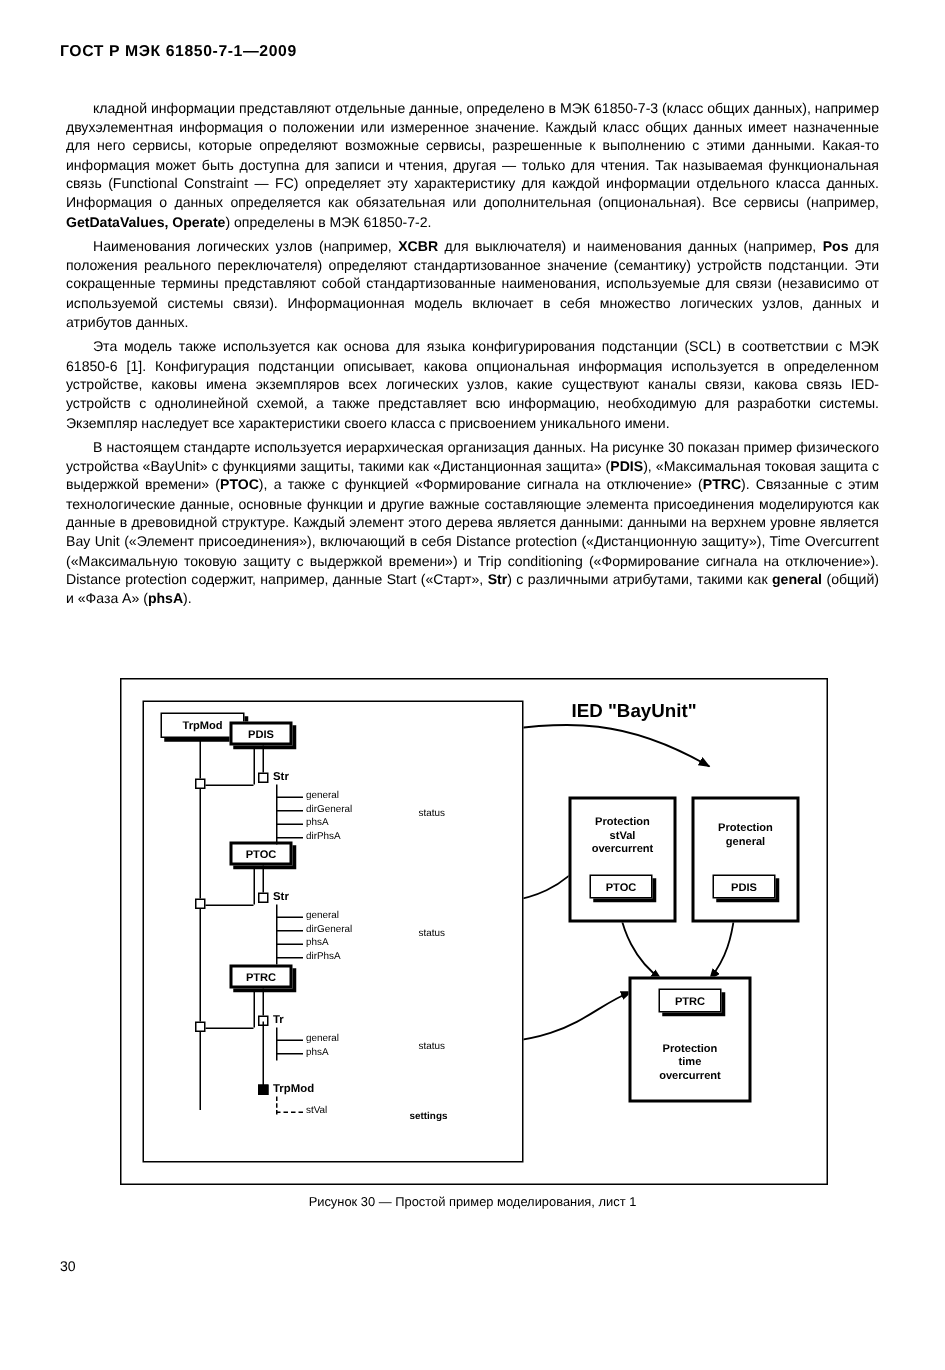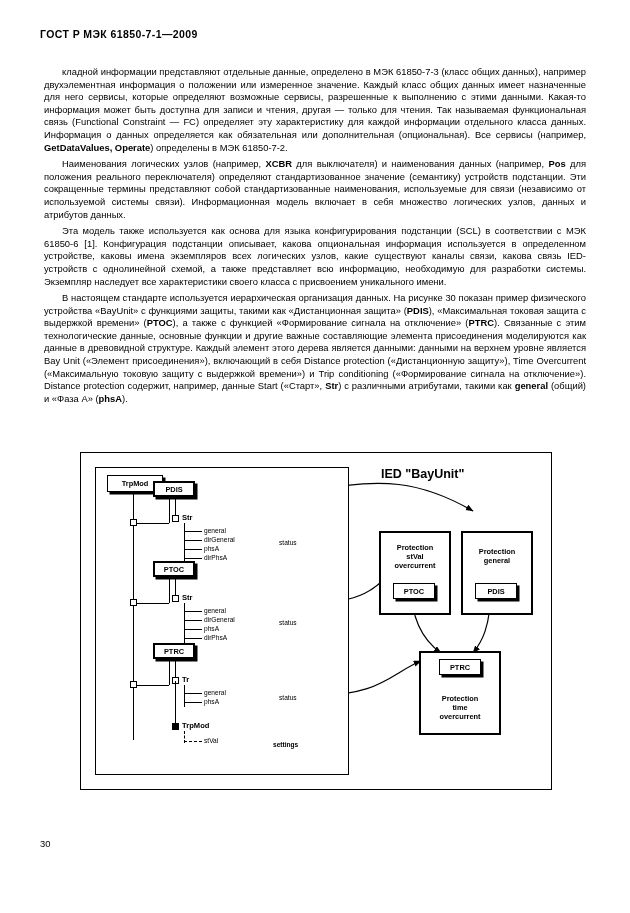--- a/index.html
+++ b/index.html
@@ -286,15 +286,16 @@
       <div style="margin-top:28px;">
         <span>Protection</span><br>
         <span>time</span><br>
         <span>overcurrent</span>
       </div>
     </div>
     <div class="box shadow" style="left:358px; top:206px; width:42px; height:16px;">PTRC</div>
 
   </div>
 
+  <div class="fig-caption">Рисунок 30 — Простой пример моделирования, лист 1</div>
   <div class="page-num">30</div>
 
 </div>
 
 </body></html>

